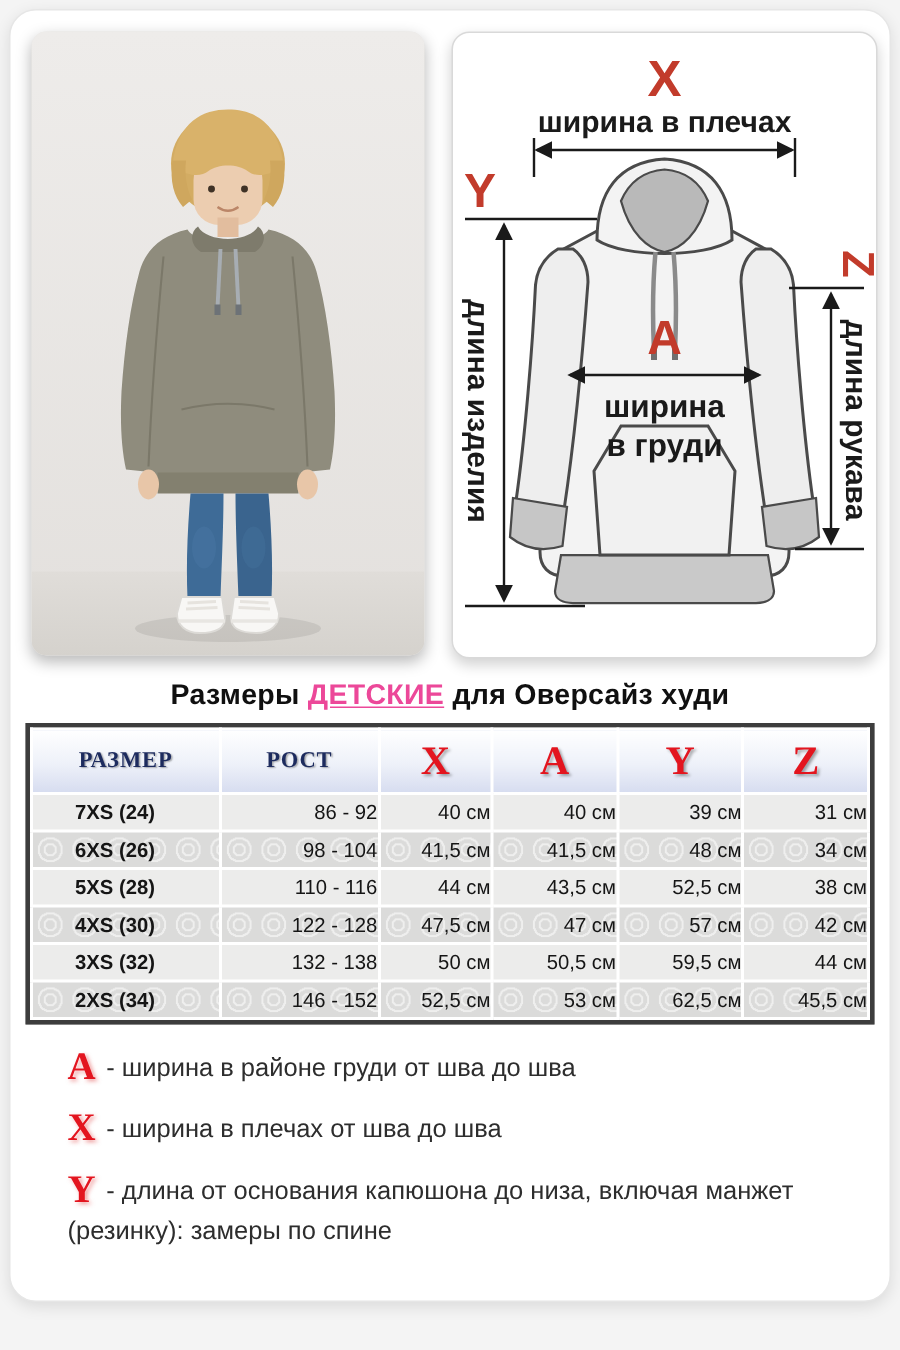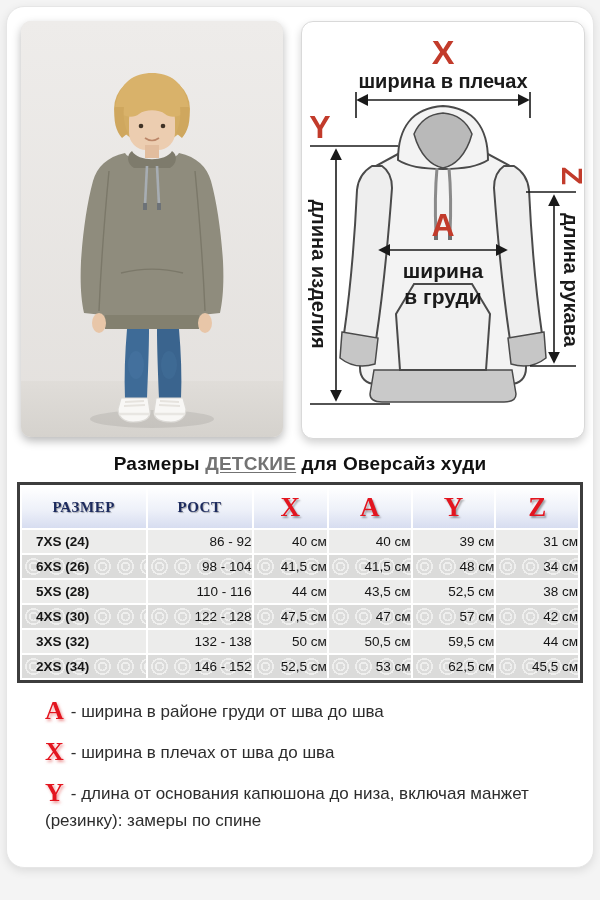--- a/index.html
+++ b/index.html
@@ -31,21 +31,21 @@
   svg { display:block; }
   .diag-letter { font-family:"Liberation Sans",sans-serif; font-weight:bold; fill:#c23b2b; }
   .diag-caption { font-family:"Liberation Sans",sans-serif; font-weight:bold; fill:#1a1a1a; }
   .meas { stroke:#1a1a1a; stroke-width:1.6; fill:none; }
   
   .page-title {
     text-align:center; font-size:19px; font-weight:bold; color:#101010;
     margin:8px 0 7px 0; letter-spacing:.2px;
   }
   .page-title .hl {
-    color:#737373; text-decoration:underline; text-underline-offset:2px; cursor:pointer;
+    color:#ec4899; text-decoration:underline; text-underline-offset:2px; cursor:pointer;
   }
   
   .table-wrap {
     margin:0 10px; border:3px solid #3d3d3d; background:#a3a3a3;
   }
   table { width:100%; border-collapse:collapse; table-layout:fixed; }
   col.c-size{width:22.5%} col.c-height{width:19%} col.c-x{width:13.5%}
   col.c-a{width:15%} col.c-y{width:15%} col.c-z{width:15%}
   th {
     background:linear-gradient(#ffffff 0%,#eef1f9 55%,#d7ddf0 100%);
@@ -56,21 +56,21 @@
     color:#1d2b5e; letter-spacing:.6px; text-shadow:1px 1px 1px rgba(0,0,0,.30);
   }
   th.h-letter {
     font-family:"Liberation Serif", serif; font-size:27px; font-weight:bold;
     color:#e3151f; text-shadow:1.5px 1.5px 2px rgba(0,0,0,.35);
   }
   td {
     border:2px solid #ffffff; height:25px; font-size:13.5px; color:#151515;
     text-align:right; vertical-align:middle;
   }
-  td.size-col { text-align:left; padding-left:14px; font-weight:bold;margin-left:16px; }
+  td.size-col { text-align:left; padding-left:28px; font-weight:bold;margin-left:16px; }
   tr.row-odd td { background:#ececeb; }
   tr.row-even td {
     background-color:#dbdbda;
     background-image:radial-gradient(circle,
       rgba(255,255,255,0) 3px, rgba(255,255,255,.55) 3px, rgba(255,255,255,.55) 4.5px,
       rgba(255,255,255,0) 4.5px, rgba(255,255,255,0) 7px,
       rgba(255,255,255,.55) 7px, rgba(255,255,255,.55) 8.5px, rgba(255,255,255,0) 8.5px);
     background-size:23px 23px;
   }
   

